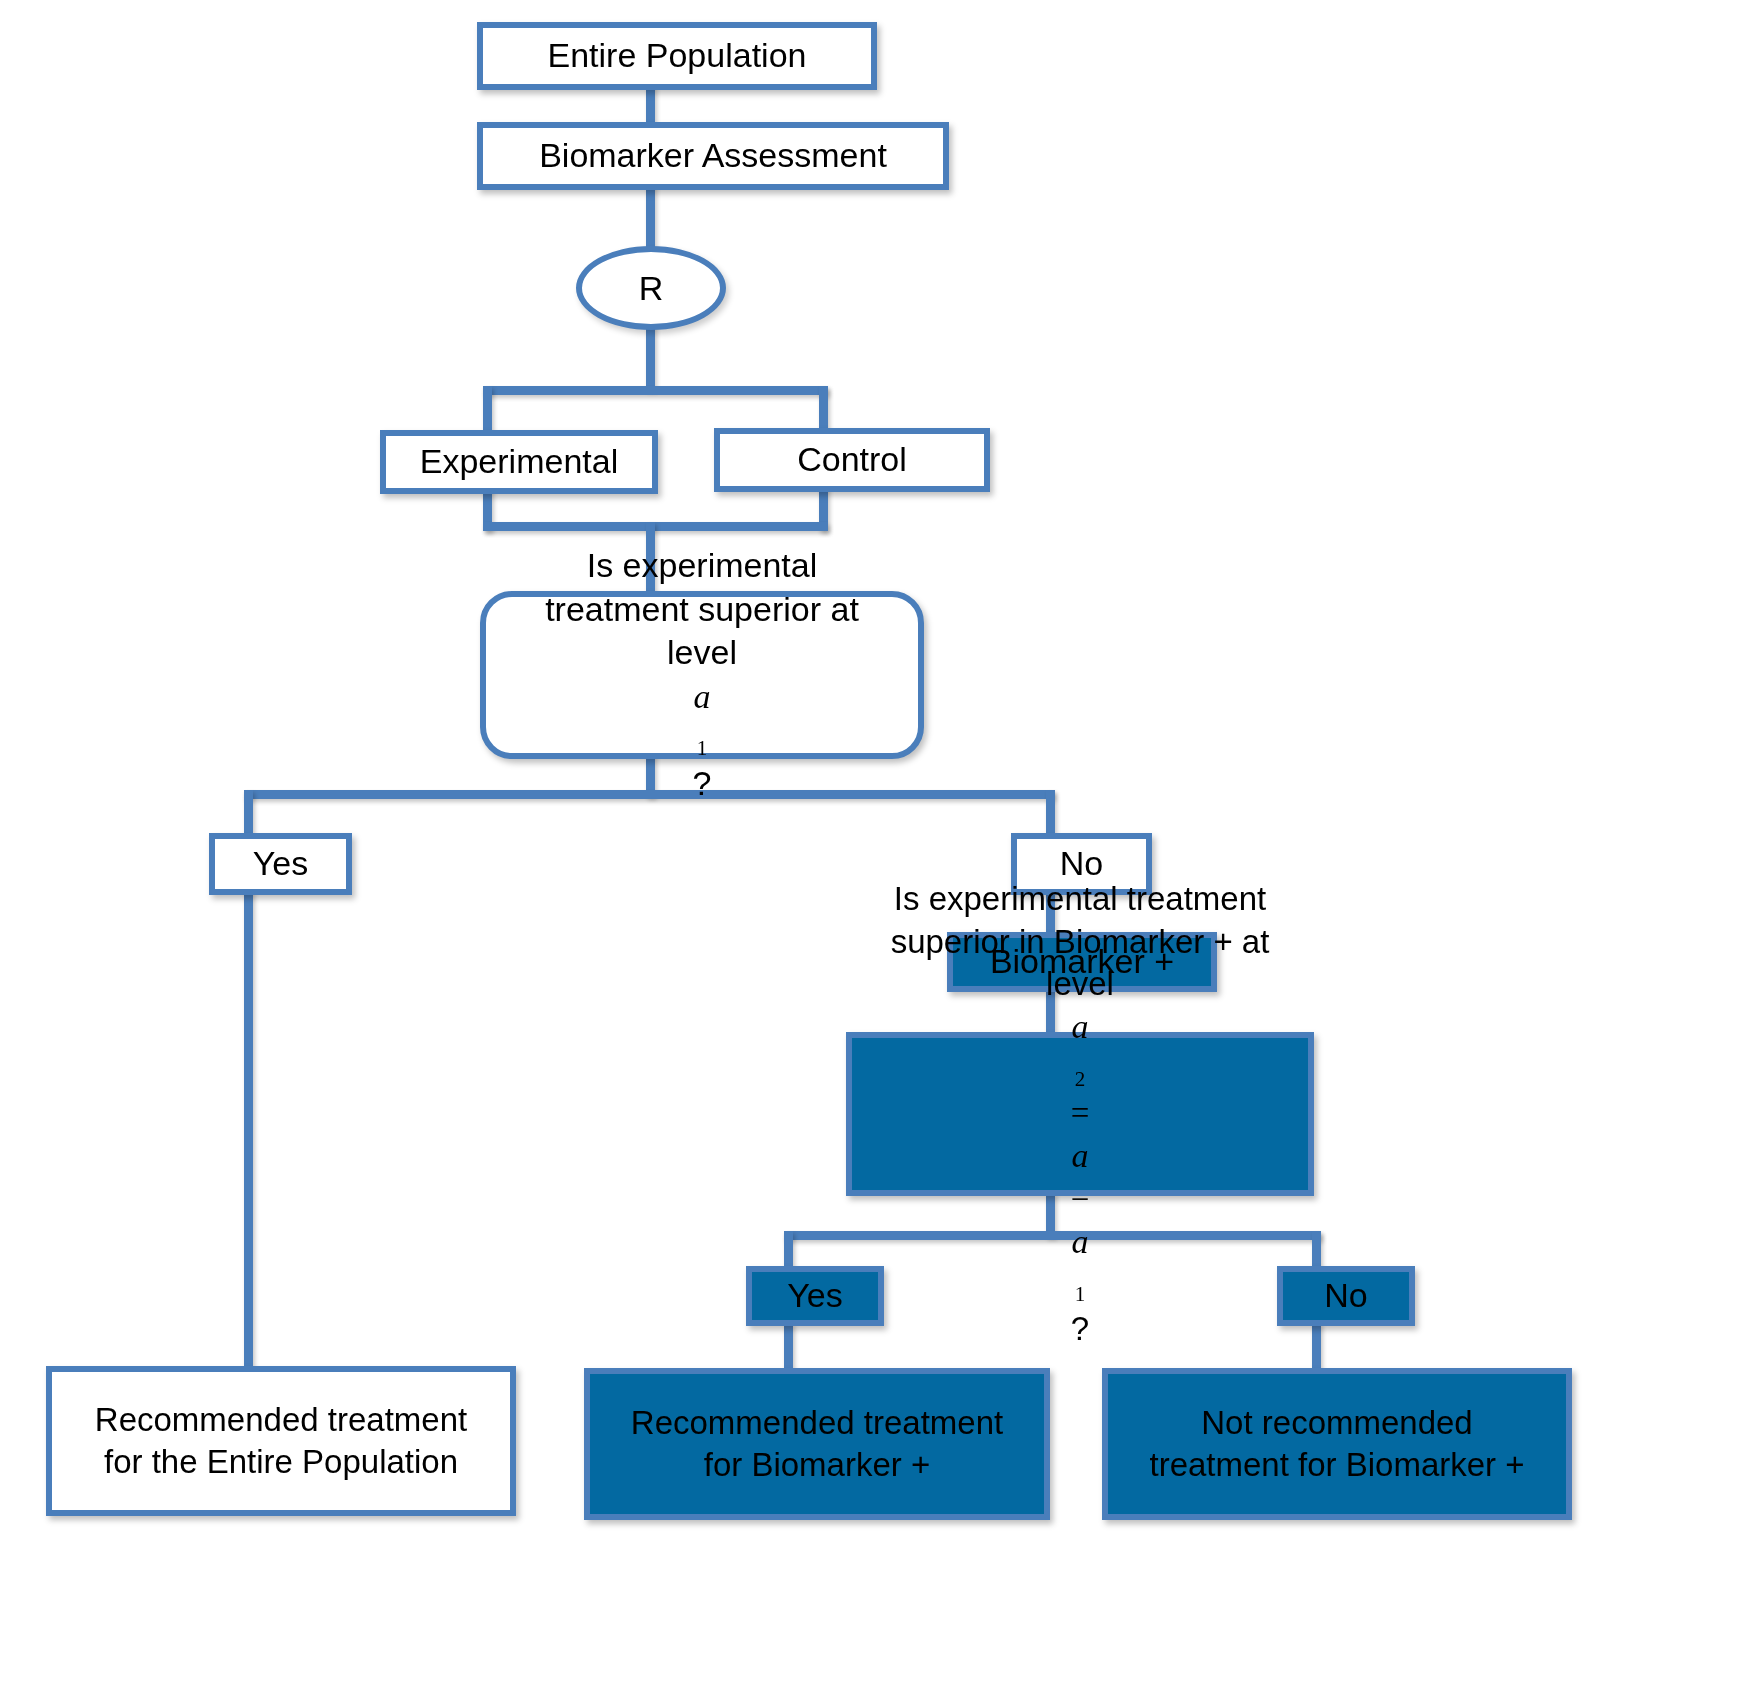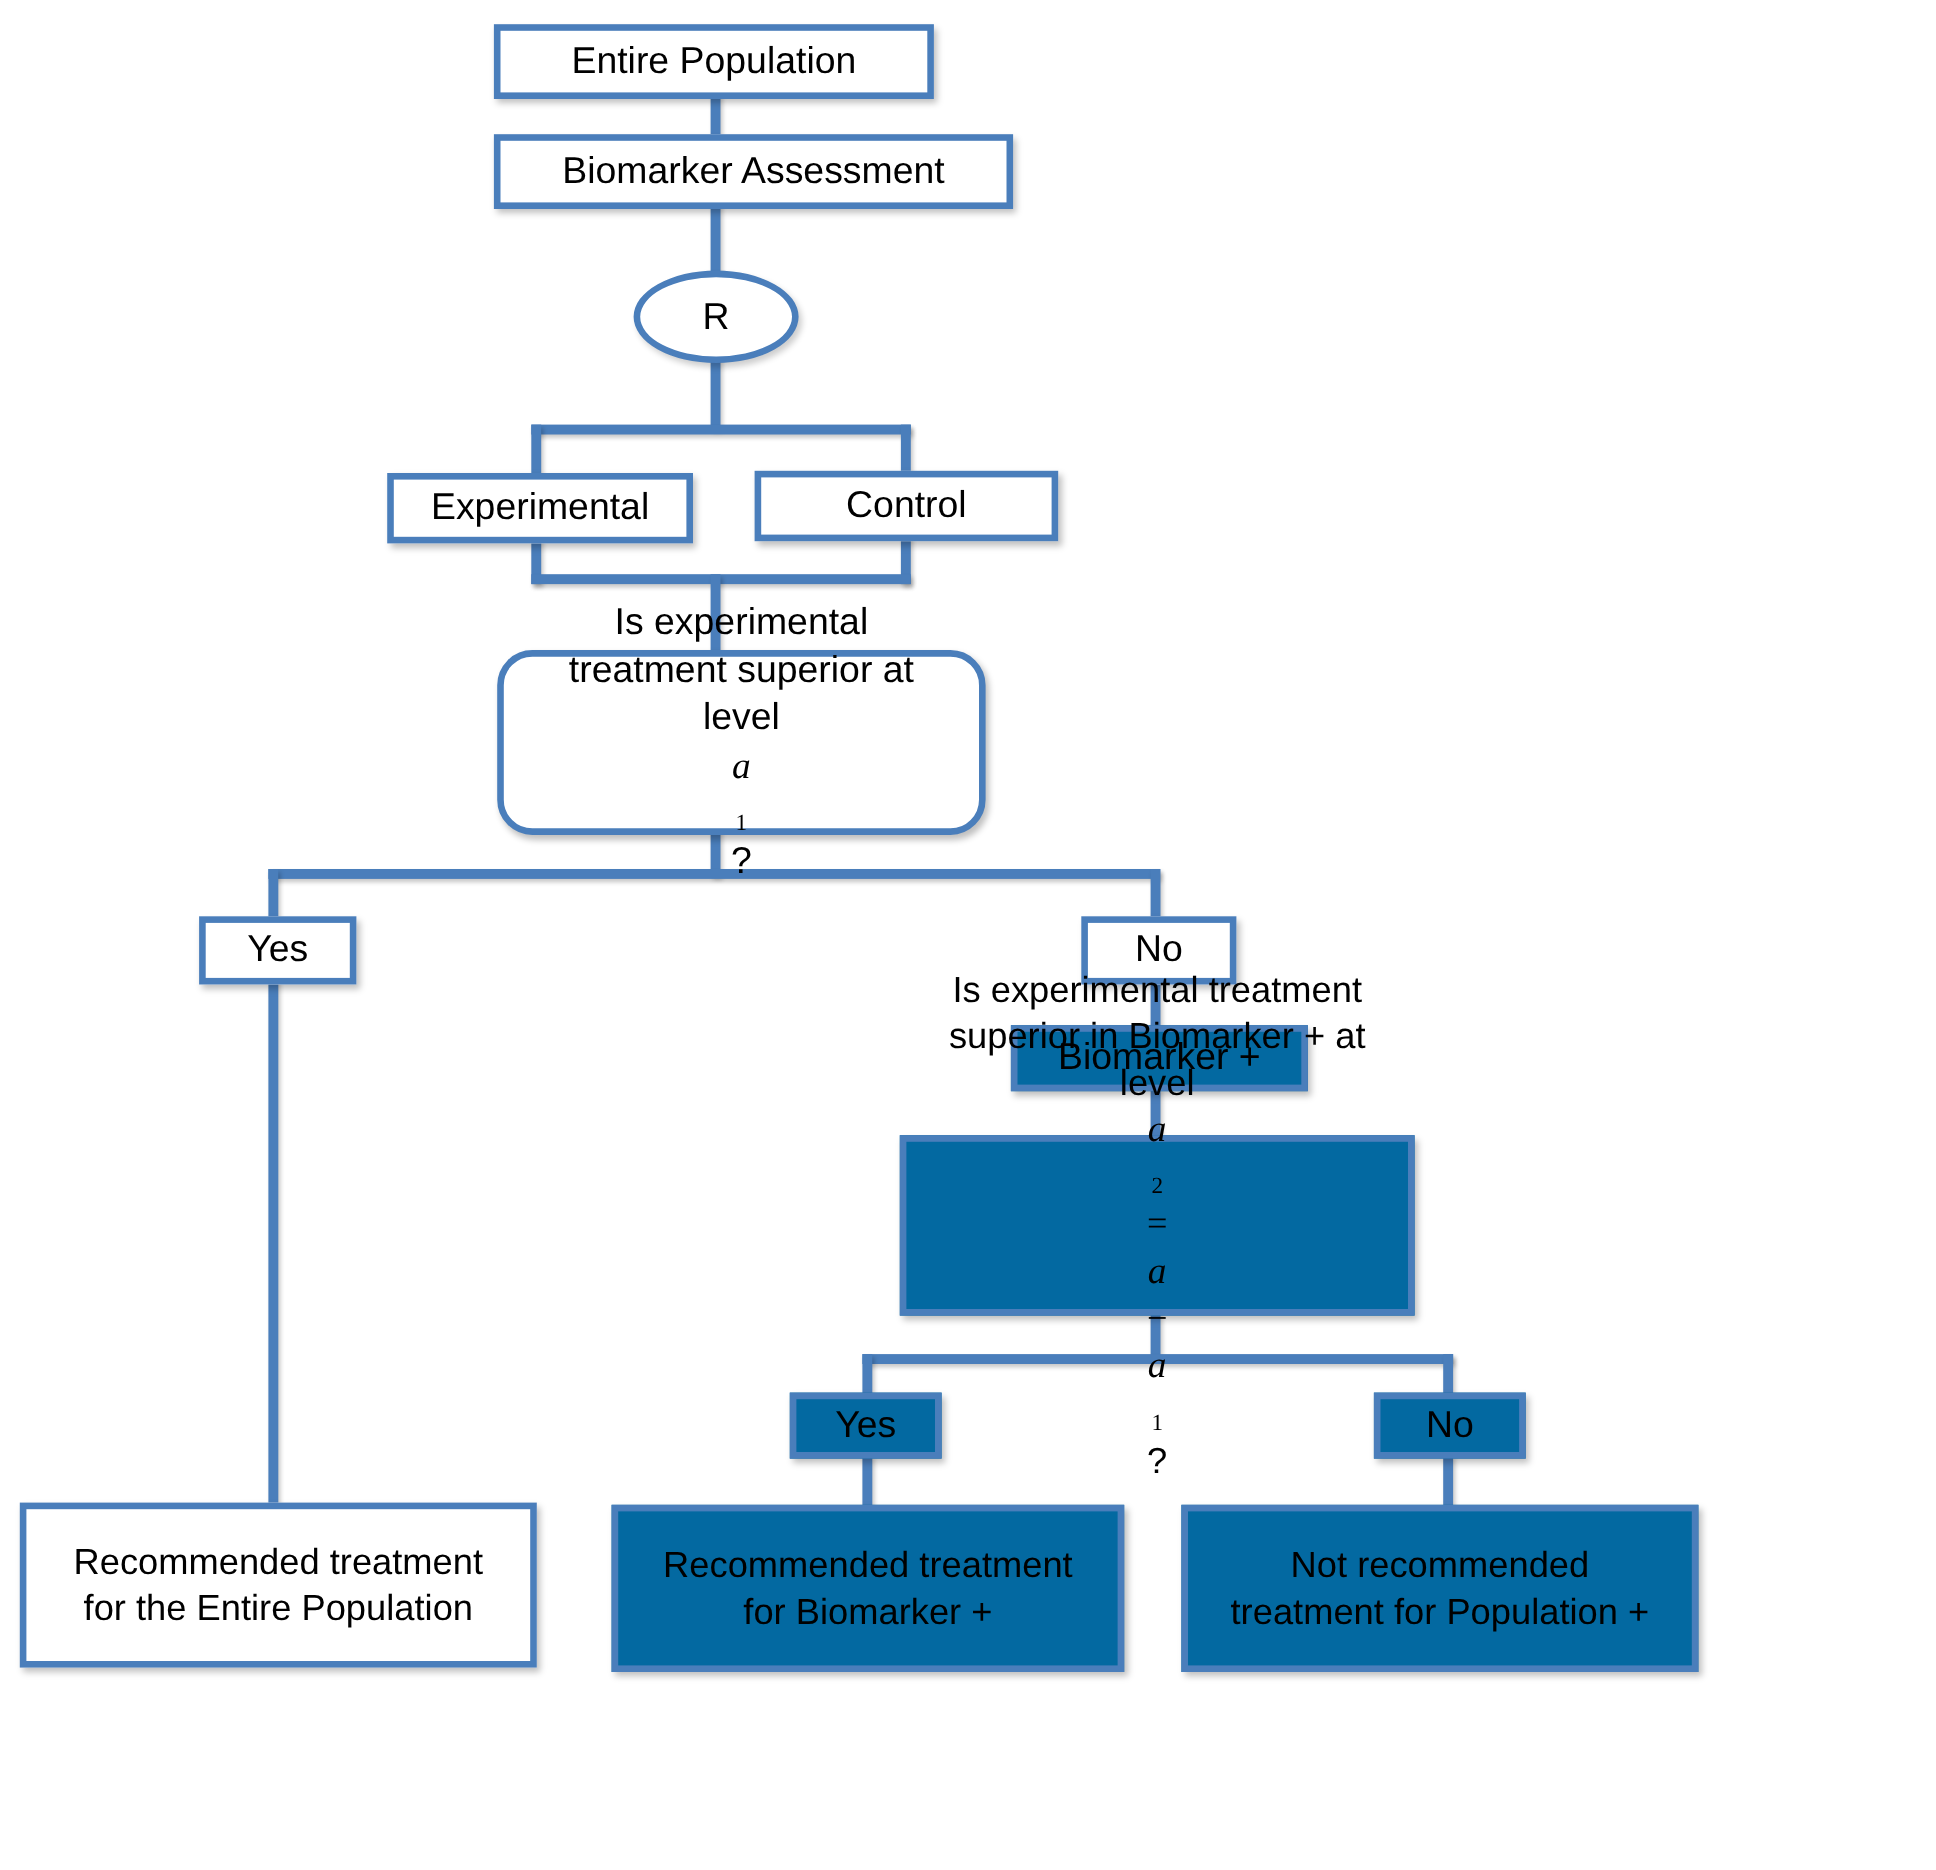--- a/index.html
+++ b/index.html
@@ -7,21 +7,21 @@
   #stage{position:relative;width:1760px;height:1700px;background:#fff;overflow:hidden;}
 
   
   .ln{position:absolute;background:#4a7ebb;box-shadow:2px 3px 4px rgba(0,0,0,.22);}
   .ln.v{width:9px;}
   .ln.h{height:9px;}
 
   
   .bx{position:absolute;box-sizing:border-box;border:6px solid #4a7ebb;background:#ffffff;
       display:flex;align-items:center;justify-content:center;text-align:center;
-      color:#000;line-height:1.28;box-shadow:3px 4px 6px rgba(0,0,0,.25);}
+      color:#000;line-height:1.28;box-shadow:3px 4px 6px rgba(0,0,0,.25);margin-left:28px;}
   .bx.fill{background:#0369a1;}
   .bx span{display:block;padding:0 10px;}
   .f34{font-size:34px;}
   .f33{font-size:33px;}
 
   
   .ell{position:absolute;box-sizing:border-box;border:6px solid #4a7ebb;background:#fff;
        border-radius:50%;display:flex;align-items:center;justify-content:center;
        font-size:34px;color:#000;box-shadow:3px 4px 6px rgba(0,0,0,.2);}
 
@@ -139,16 +139,16 @@
     <span>for the Entire Population</span>
   </div>
 
   <div class="bx fill f33" style="left:556px;top:1368px;width:466px;height:152px;flex-direction:column;">
     <span>Recommended treatment</span>
     <span>for Biomarker +</span>
   </div>
 
   <div class="bx fill f33" style="left:1074px;top:1368px;width:470px;height:152px;flex-direction:column;">
     <span>Not recommended</span>
-    <span>treatment for Population +</span>
+    <span>treatment for Biomarker +</span>
   </div>
 
 </div>
 
 </body></html>

